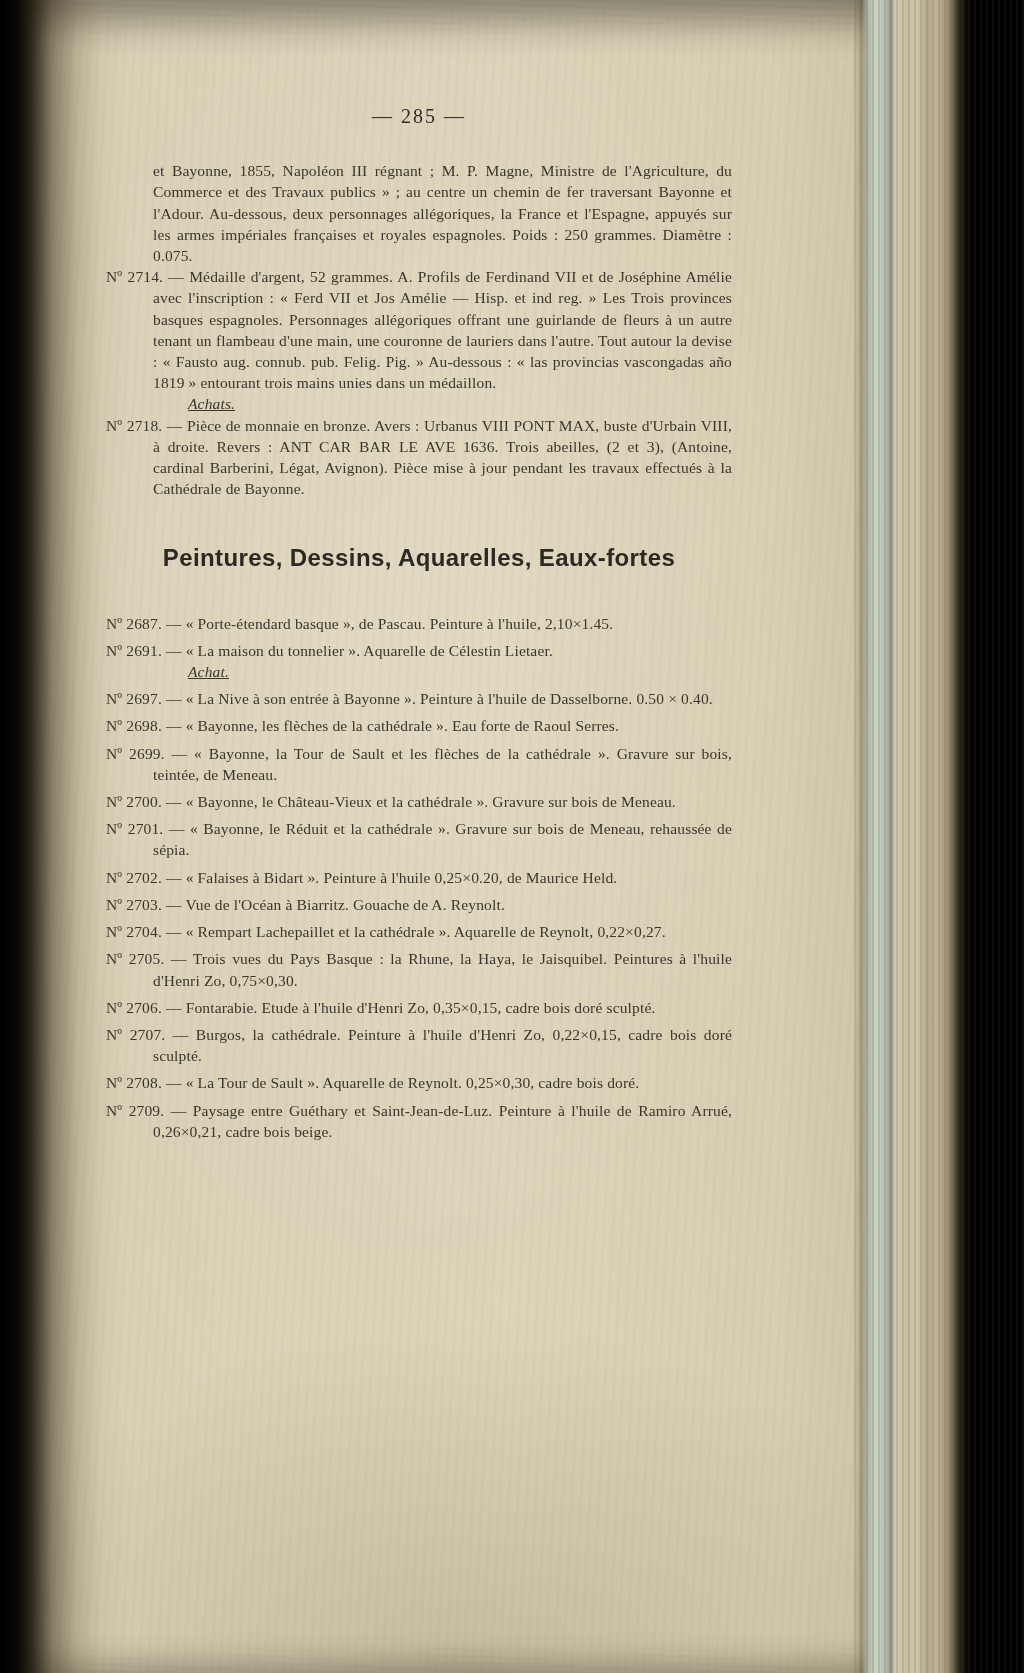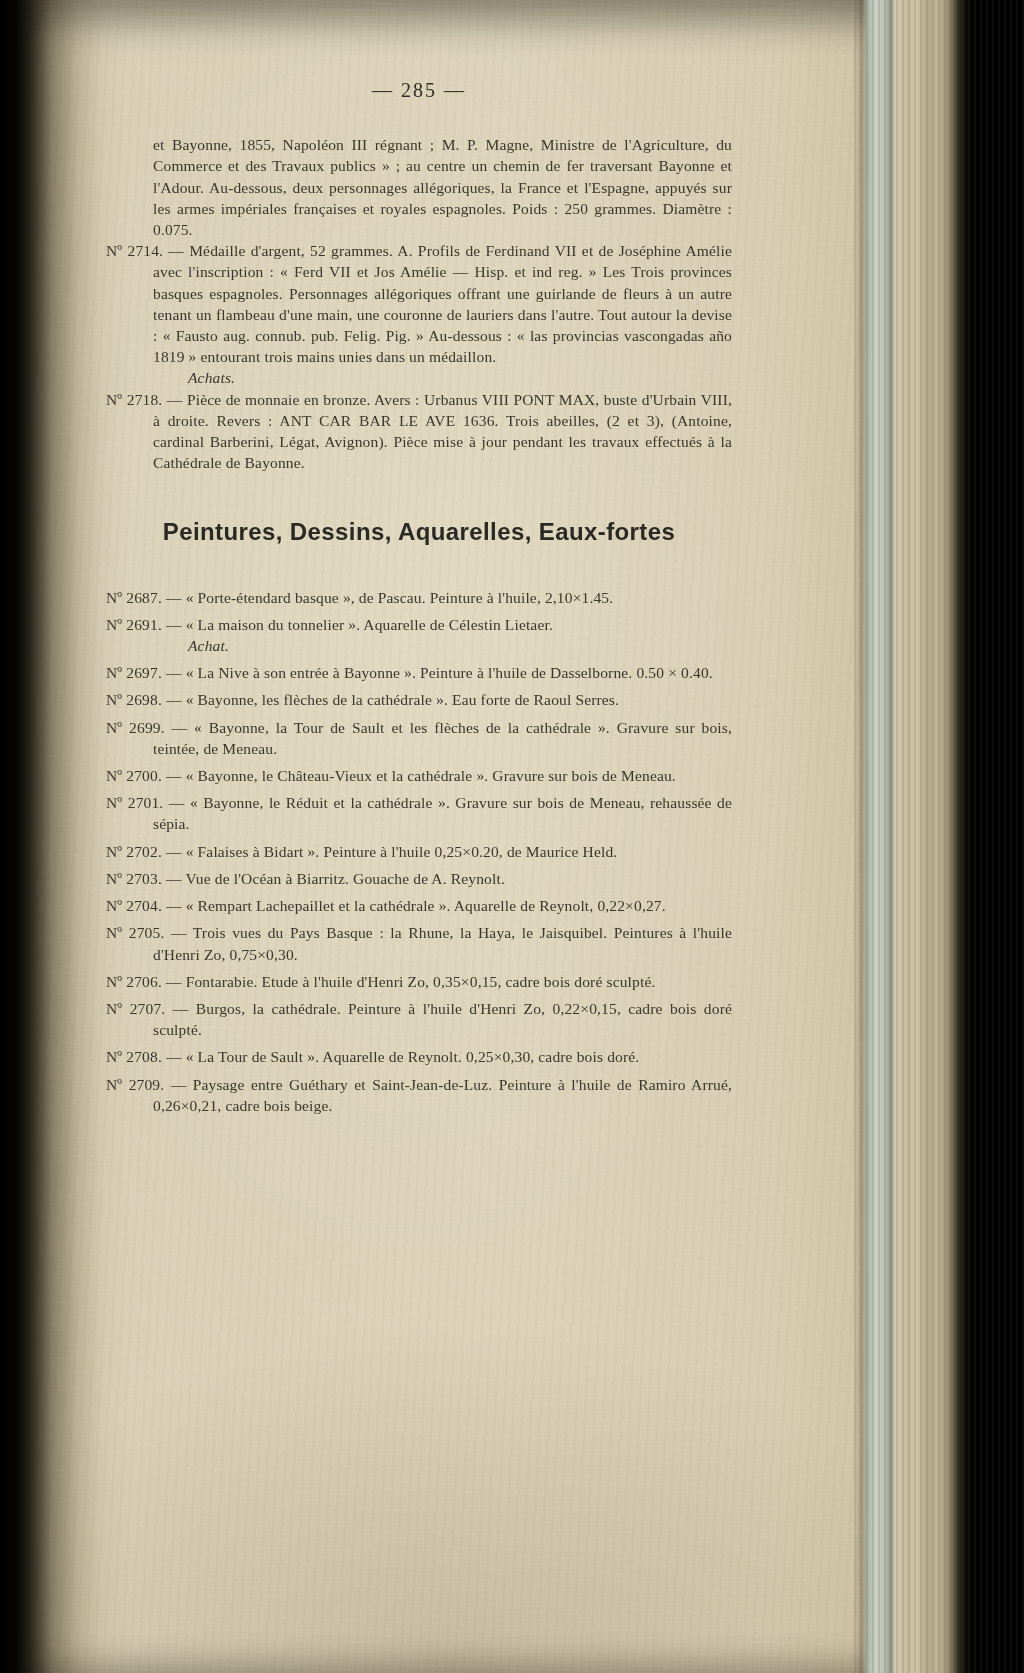--- a/index.html
+++ b/index.html
@@ -61,21 +61,21 @@
         #d3cab0 41px, #c8bda1 54px, #d0c6aa 62px, #b3a88b 74px,
         #c0b498 83px, #a3997d 92px, #7a7159 98px,
         #322d21 104px, #0a0908 112px, #000 122px, #000 170px);
   }
 
   
   .content {
     position: absolute;
     left: 88px; top: 0;
     width: 626px;
-    padding-top: 80px;
+    padding-top: 106px;
     color: #3a362c;
     font-size: 15.5px;
     line-height: 21.2px;
     letter-spacing: 0.15px;
     z-index: 3;
   }
 
   .pagenum {
     text-align: center;
     font-size: 20px;
@@ -94,20 +94,21 @@
     padding-left: 47px;
     text-indent: -47px;
     text-align: justify;
   }
   .entry .label { white-space: nowrap; }
   .entry .note {
     text-indent: 0;
     margin-left: 35px;
     font-style: italic;
     text-align: left;
+    text-decoration: underline;
   }
 
   .heading {
     font-family: "Liberation Sans", "DejaVu Sans", sans-serif;
     font-weight: bold;
     font-size: 24px;
     letter-spacing: 0.4px;
     color: #2b2923;
     text-align: center;
     margin-top: 48px;

